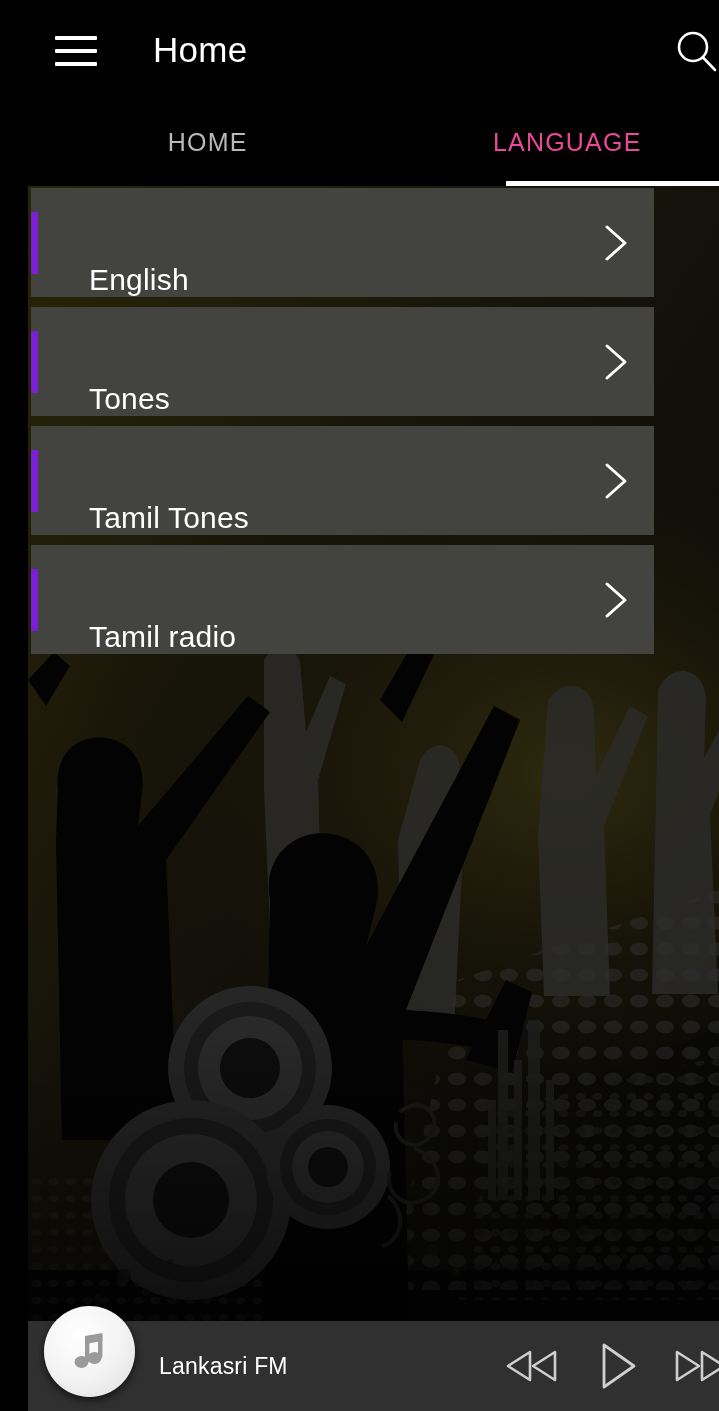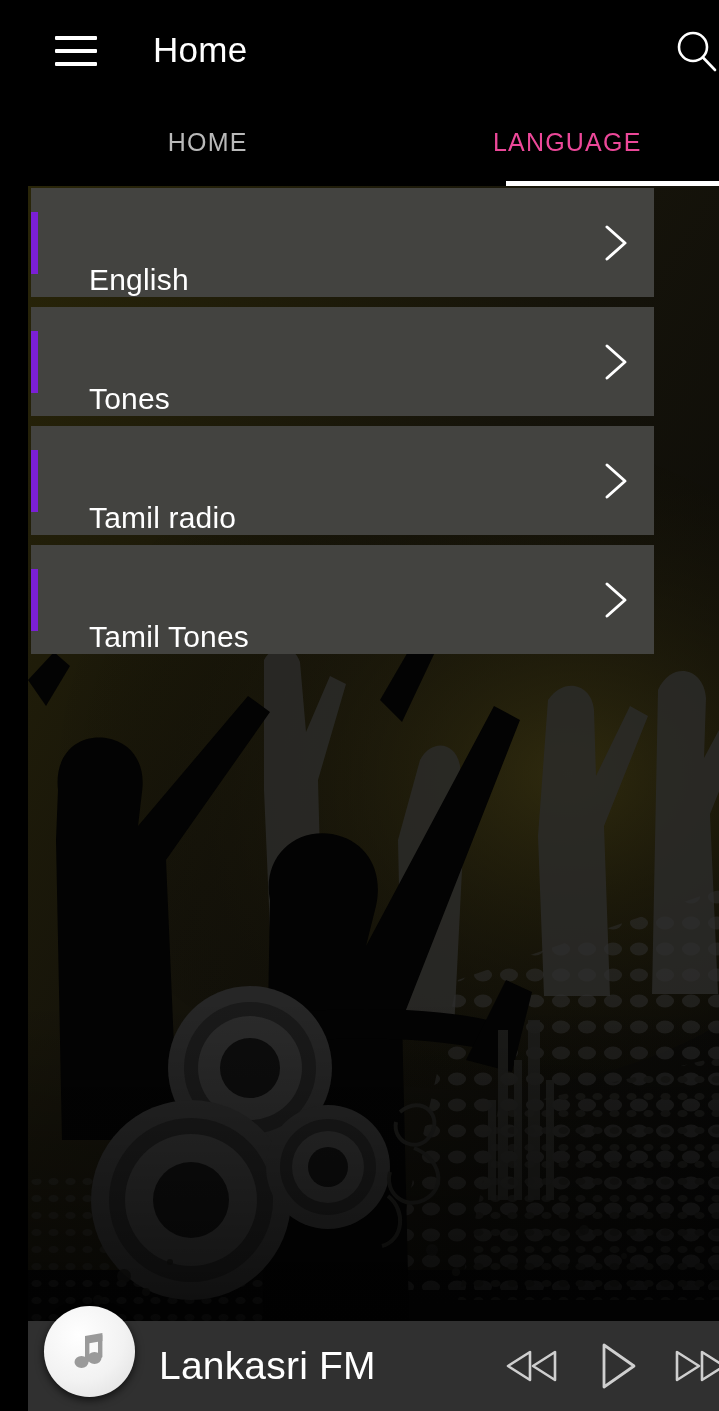--- a/index.html
+++ b/index.html
@@ -133,21 +133,21 @@
     border-radius:50%;
     background:radial-gradient(circle at 38% 32%, #ffffff 0%, #f2f2f2 55%, #dcdcdc 100%);
     box-shadow:0 3px 8px rgba(0,0,0,0.65);
     display:flex; align-items:center; justify-content:center;
     cursor:pointer;
   }
   .album-art svg { display:block; }
   .track-title {
     position:absolute; left:131px; top:50%;
     transform:translateY(-50%);
-    font-size:39px; font-weight:400; color:#ffffff;
+    font-size:23px; font-weight:400; color:#ffffff;
     letter-spacing:0.2px; white-space:nowrap;
   }
   .player-controls {
     position:absolute; right:18px; top:50%;
     transform:translateY(-50%);
     display:flex; align-items:center; gap:26px;
   }
   .ctrl-btn {
     width:58px; height:48px;
     display:flex; align-items:center; justify-content:center;
@@ -308,31 +308,31 @@
       <div class="item-label">Tones</div>
       <div class="item-chevron">
         <svg width="34" height="44" viewBox="0 0 34 44" xmlns="http://www.w3.org/2000/svg">
           <polyline points="9,6 27,22 9,38" fill="none" stroke="#ffffff" stroke-width="3" stroke-linecap="round" stroke-linejoin="round"></polyline>
         </svg>
       </div>
     </div>
 
     <div class="list-item">
       <div class="item-accent"></div>
-      <div class="item-label">Tamil radio</div>
+      <div class="item-label">Tamil Tones</div>
       <div class="item-chevron">
         <svg width="34" height="44" viewBox="0 0 34 44" xmlns="http://www.w3.org/2000/svg">
           <polyline points="9,6 27,22 9,38" fill="none" stroke="#ffffff" stroke-width="3" stroke-linecap="round" stroke-linejoin="round"></polyline>
         </svg>
       </div>
     </div>
 
     <div class="list-item">
       <div class="item-accent"></div>
-      <div class="item-label">Tamil Tones</div>
+      <div class="item-label">Tamil radio</div>
       <div class="item-chevron">
         <svg width="34" height="44" viewBox="0 0 34 44" xmlns="http://www.w3.org/2000/svg">
           <polyline points="9,6 27,22 9,38" fill="none" stroke="#ffffff" stroke-width="3" stroke-linecap="round" stroke-linejoin="round"></polyline>
         </svg>
       </div>
     </div>
 
   </div>
 
   <div class="player">

